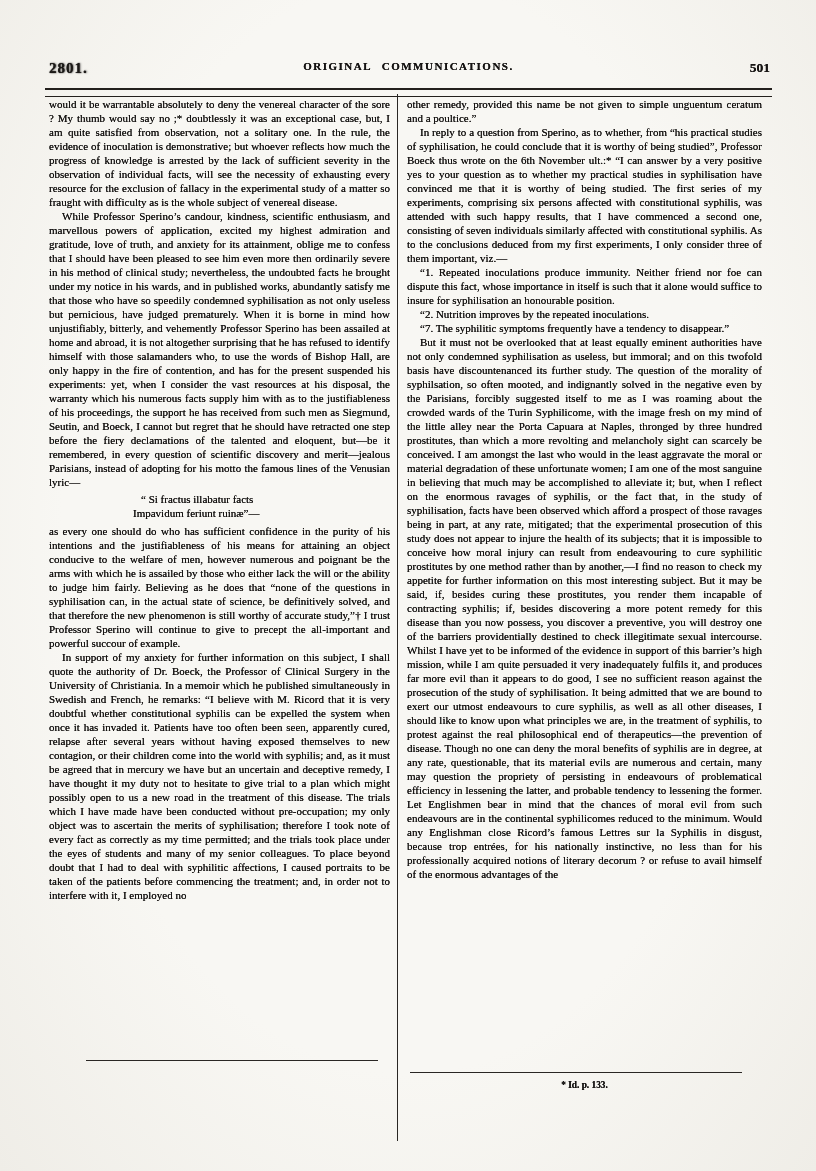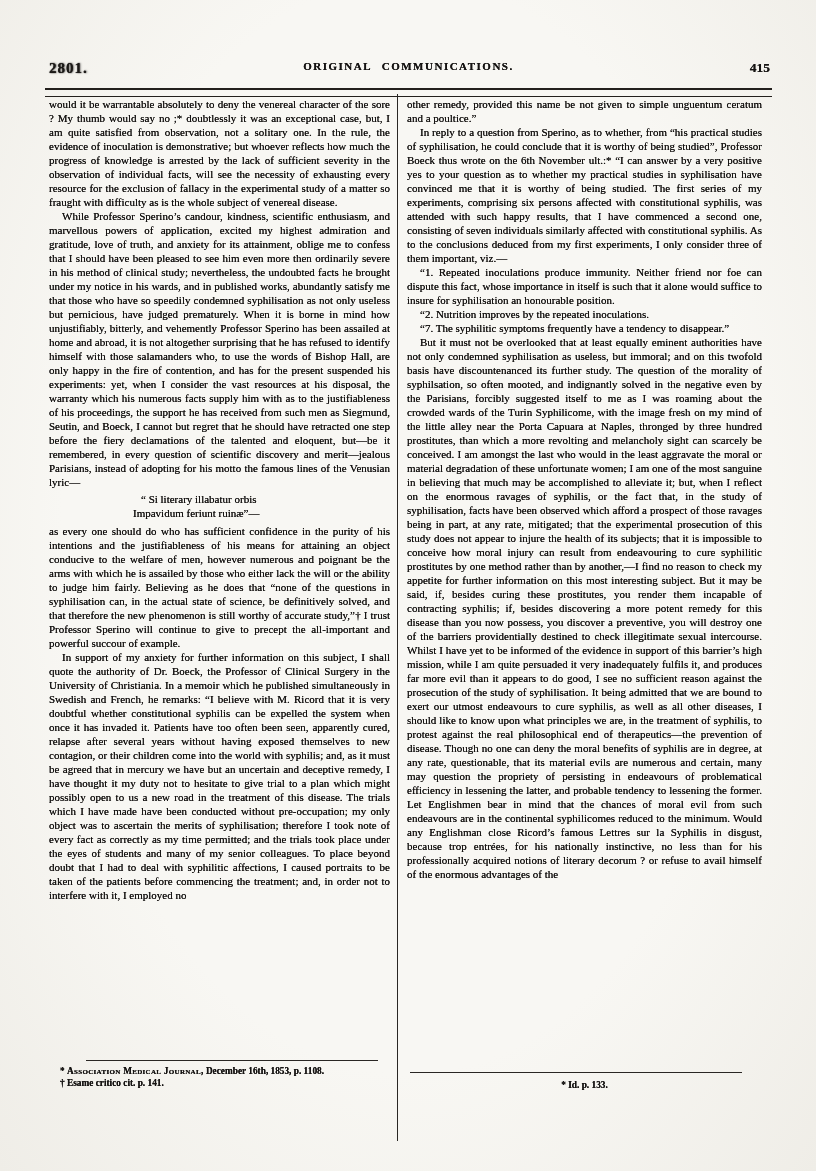--- a/index.html
+++ b/index.html
@@ -87,48 +87,44 @@
   }
 </style>
 </head>
 <body>
 
 <div class="page">
 
   <div class="header">
     <span class="date-stamp">2801.</span>
     <span class="header-title">ORIGINAL COMMUNICATIONS.</span>
-    <span class="page-number">415</span>
+    <span class="page-number">501</span>
   </div>
   <div class="header-rule"></div>
 
   <div class="column-divider"></div>
 
   <div class="col col-left">
     <p>would it be warrantable absolutely to deny the venereal character of the sore ?  My thumb would say no ;* doubtlessly it was an exceptional case, but, I am quite satisfied from observation, not a solitary one.  In the rule, the evidence of inoculation is demonstrative; but whoever reflects how much the progress of knowledge is arrested by the lack of sufficient severity in the observation of individual facts, will see the necessity of exhausting every resource for the exclusion of fallacy in the experimental study of a matter so fraught with difficulty as is the whole subject of venereal disease.</p>
     <p class="indent">While Professor Sperino’s candour, kindness, scientific enthusiasm, and marvellous powers of application, excited my highest admiration and gratitude, love of truth, and anxiety for its attainment, oblige me to confess that I should have been pleased to see him even more then ordinarily severe in his method of clinical study; nevertheless, the undoubted facts he brought under my notice in his wards, and in published works, abundantly satisfy me that those who have so speedily condemned syphilisation as not only useless but pernicious, have judged prematurely. When it is borne in mind how unjustifiably, bitterly, and vehemently Professor Sperino has been assailed at home and abroad, it is not altogether surprising that he has refused to identify himself with those salamanders who, to use the words of Bishop Hall, are only happy in the fire of contention, and has for the present suspended his experiments: yet, when I consider the vast resources at his disposal, the warranty which his numerous facts supply him with as to the justifiableness of his proceedings, the support he has received from such men as Siegmund, Seutin, and Boeck, I cannot but regret that he should have retracted one step before the fiery declamations of the talented and eloquent, but—be it remembered, in every question of scientific discovery and merit—jealous Parisians, instead of adopting for his motto the famous lines of the Venusian lyric—</p>
     <div class="verse">
-      <div class="vline1">“ Si literary illabatur orbis</div>
+      <div class="vline1">“ Si fractus illabatur facts</div>
       <div class="vline2">Impavidum feriunt ruinæ”—</div>
     </div>
     <p>as every one should do who has sufficient confidence in the purity of his intentions and the justifiableness of his means for attaining an object conducive to the welfare of men, however numerous and poignant be the arms with which he is assailed by those who either lack the will or the ability to judge him fairly.  Believing as he does that “none of the questions in syphilisation can, in the actual state of science, be definitively solved, and that therefore the new phenomenon is still worthy of accurate study,”† I trust Professor Sperino will continue to give to precept the all-important and powerful succour of example.</p>
     <p class="indent">In support of my anxiety for further information on this subject, I shall quote the authority of Dr. Boeck, the Professor of Clinical Surgery in the University of Christiania. In a memoir which he published simultaneously in Swedish and French, he remarks: “I believe with M. Ricord that it is very doubtful whether constitutional syphilis can be expelled the system when once it has invaded it.  Patients have too often been seen, apparently cured, relapse after several years without having exposed themselves to new contagion, or their children come into the world with syphilis; and, as it must be agreed that in mercury we have but an uncertain and deceptive remedy, I have thought it my duty not to hesitate to give trial to a plan which might possibly open to us a new road in the treatment of this disease.  The trials which I have made have been conducted without pre-occupation; my only object was to ascertain the merits of syphilisation; therefore I took note of every fact as correctly as my time permitted; and the trials took place under the eyes of students and many of my senior colleagues.  To place beyond doubt that I had to deal with syphilitic affections, I caused portraits to be taken of the patients before commencing the treatment; and, in order not to interfere with it, I employed no</p>
   </div>
 
   <div class="col col-right">
     <p>other remedy, provided this name be not given to simple unguentum ceratum and a poultice.”</p>
     <p class="indent">In reply to a question from Sperino, as to whether, from “his practical studies of syphilisation, he could conclude that it is worthy of being studied”, Professor Boeck thus wrote on the 6th November ult.:* “I can answer by a very positive yes to your question as to whether my practical studies in syphilisation have convinced me that it is worthy of being studied.  The first series of my experiments, comprising six persons affected with constitutional syphilis, was attended with such happy results, that I have commenced a second one, consisting of seven individuals similarly affected with constitutional syphilis.  As to the conclusions deduced from my first experiments, I only consider three of them important, viz.—</p>
     <p class="indent">“1.  Repeated inoculations produce immunity.  Neither friend nor foe can dispute this fact, whose importance in itself is such that it alone would suffice to insure for syphilisation an honourable position.</p>
     <p class="indent">“2.  Nutrition improves by the repeated inoculations.</p>
     <p class="indent">“7.  The syphilitic symptoms frequently have a tendency to disappear.”</p>
     <p class="indent">But it must not be overlooked that at least equally eminent authorities have not only condemned syphilisation as useless, but immoral; and on this twofold basis have discountenanced its further study.  The question of the morality of syphilsation, so often mooted, and indignantly solved in the negative even by the Parisians, forcibly suggested itself to me as I was roaming about the crowded wards of the Turin Syphilicome, with the image fresh on my mind of the little alley near the Porta Capuara at Naples, thronged by three hundred prostitutes, than which a more revolting and melancholy sight can scarcely be conceived.  I am amongst the last who would in the least aggravate the moral or material degradation of these unfortunate women; I am one of the most sanguine in believing that much may be accomplished to alleviate it; but, when I reflect on the enormous ravages of syphilis, or the fact that, in the study of syphilisation, facts have been observed which afford a prospect of those ravages being in part, at any rate, mitigated; that the experimental prosecution of this study does not appear to injure the health of its subjects; that it is impossible to conceive how moral injury can result from endeavouring to cure syphilitic prostitutes by one method rather than by another,—I find no reason to check my appetite for further information on this most interesting subject.  But it may be said, if, besides curing these prostitutes, you render them incapable of contracting syphilis; if, besides discovering a more potent remedy for this disease than you now possess, you discover a preventive, you will destroy one of the barriers providentially destined to check illegitimate sexual intercourse.  Whilst I have yet to be informed of the evidence in support of this barrier’s high mission, while I am quite persuaded it very inadequately fulfils it, and produces far more evil than it appears to do good, I see no sufficient reason against the prosecution of the study of syphilisation.  It being admitted that we are bound to exert our utmost endeavours to cure syphilis, as well as all other diseases, I should like to know upon what principles we are, in the treatment of syphilis, to protest against the real philosophical end of therapeutics—the prevention of disease.  Though no one can deny the moral benefits of syphilis are in degree, at any rate, questionable, that its material evils are numerous and certain, many may question the propriety of persisting in endeavours of problematical efficiency in lessening the latter, and probable tendency to lessening the former.  Let Englishmen bear in mind that the chances of moral evil from such endeavours are in the continental syphilicomes reduced to the minimum.  Would any Englishman close Ricord’s famous Lettres sur la Syphilis in disgust, because trop entrées, for his nationally instinctive, no less than for his professionally acquired notions of literary decorum ? or refuse to avail himself of the enormous advantages of the</p>
   </div>
 
   <div class="footnote-rule-left"></div>
-  <div class="footnotes-left">
-    <div><span class="smallcaps">* Association Medical Journal,</span><span class="fn"> December 16th, 1853, p. 1108.</span></div>
-    <div class="fn">† Esame critico cit. p. 141.</div>
-  </div>
 
   <div class="footnote-rule-right"></div>
   <div class="footnote-right">* Id. p. 133.</div>
 
 </div>
 
 </body></html>

